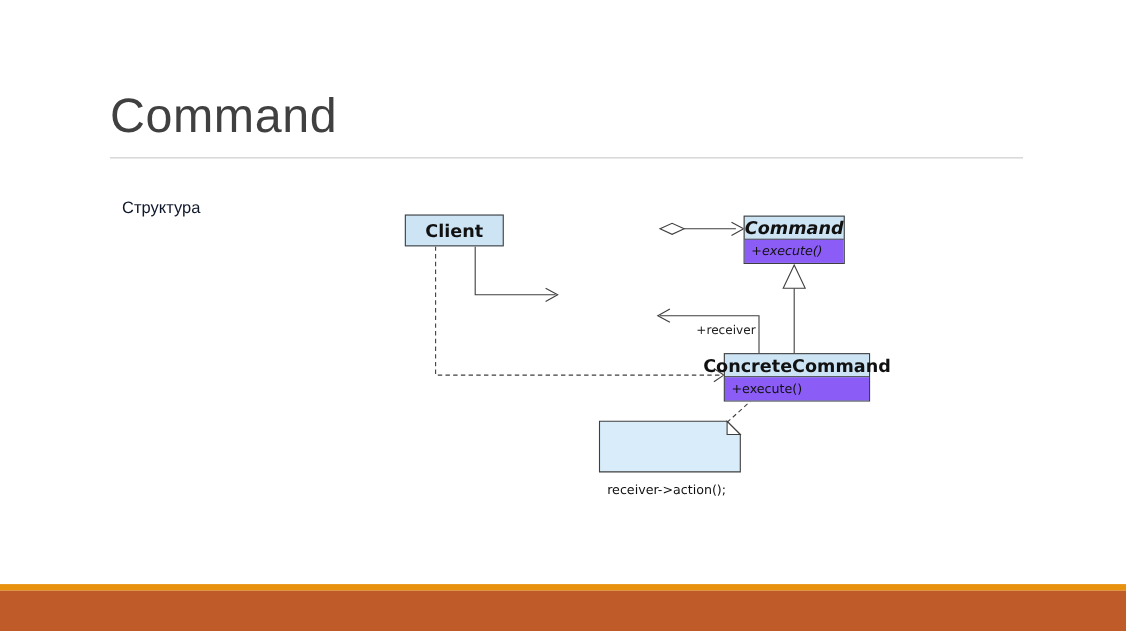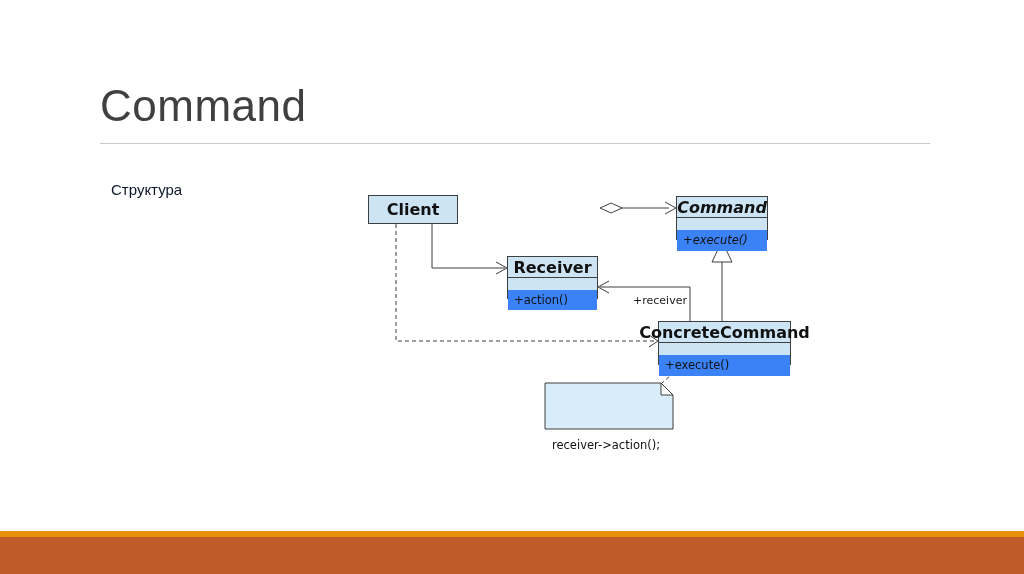--- a/index.html
+++ b/index.html
@@ -11,22 +11,22 @@
                color:#404040;letter-spacing:0.5px;line-height:1.1;}
   .title-rule{position:absolute;left:100px;top:143px;width:830px;height:1px;background:#c9c9c9;}
   .slide-subtitle{position:absolute;left:111px;top:157px;font-size:15px;color:#0f172a;margin-top:24px;}
 
   
   .uml-box{position:absolute;box-sizing:border-box;border:1px solid #3f3f3f;background:#cde4f5;
            font-family:"DejaVu Sans",sans-serif;color:#111;}
   .uml-title{display:flex;align-items:center;justify-content:center;font-weight:bold;font-size:16px;}
   .uml-box.single .uml-title{height:100%;}
   .uml-box.two .uml-title{height:20px;border-bottom:1px solid #3f3f3f;}
-  .uml-member{background:#3b82f6;font-size:11.5px;padding:3px 0 0 6px;height:calc(100% - 21px);
-              box-sizing:border-box;white-space:nowrap;margin-top:12px;}
+  .uml-member{background:#8b5cf6;font-size:11.5px;padding:3px 0 0 6px;height:calc(100% - 21px);
+              box-sizing:border-box;white-space:nowrap;}
   .uml-box.italic .uml-title,.uml-box.italic .uml-member{font-style:italic;}
 
   #box-client  {left:368px;top:195px;width:90px; height:29px;}
   #box-invoker {left:508px;top:195px;width:92px; height:29px;}
   #box-command {left:676px;top:196px;width:92px; height:44px;}
   #box-receiver{left:507px;top:256px;width:91px; height:43px;}
   #box-concrete{left:658px;top:321px;width:133px;height:44px;}
 
   .edge-label{position:absolute;left:633px;top:294px;font-family:"DejaVu Sans",sans-serif;
               font-size:11px;color:#202020;}
@@ -89,24 +89,20 @@
   <div class="uml-box single" id="box-client">
     <div class="uml-title">Client</div>
   </div>
 
 
   <div class="uml-box two italic" id="box-command">
     <div class="uml-title">Command</div>
     <div class="uml-member">+execute()</div>
   </div>
 
-  <div class="uml-box two" id="box-receiver">
-    <div class="uml-title">Receiver</div>
-    <div class="uml-member">+action()</div>
-  </div>
 
   <div class="uml-box two" id="box-concrete">
     <div class="uml-title">ConcreteCommand</div>
     <div class="uml-member">+execute()</div>
   </div>
 
   <div class="edge-label">+receiver</div>
   <div class="note-text">receiver-&gt;action();</div>
 
   <div class="accent-strip-gold"></div>

